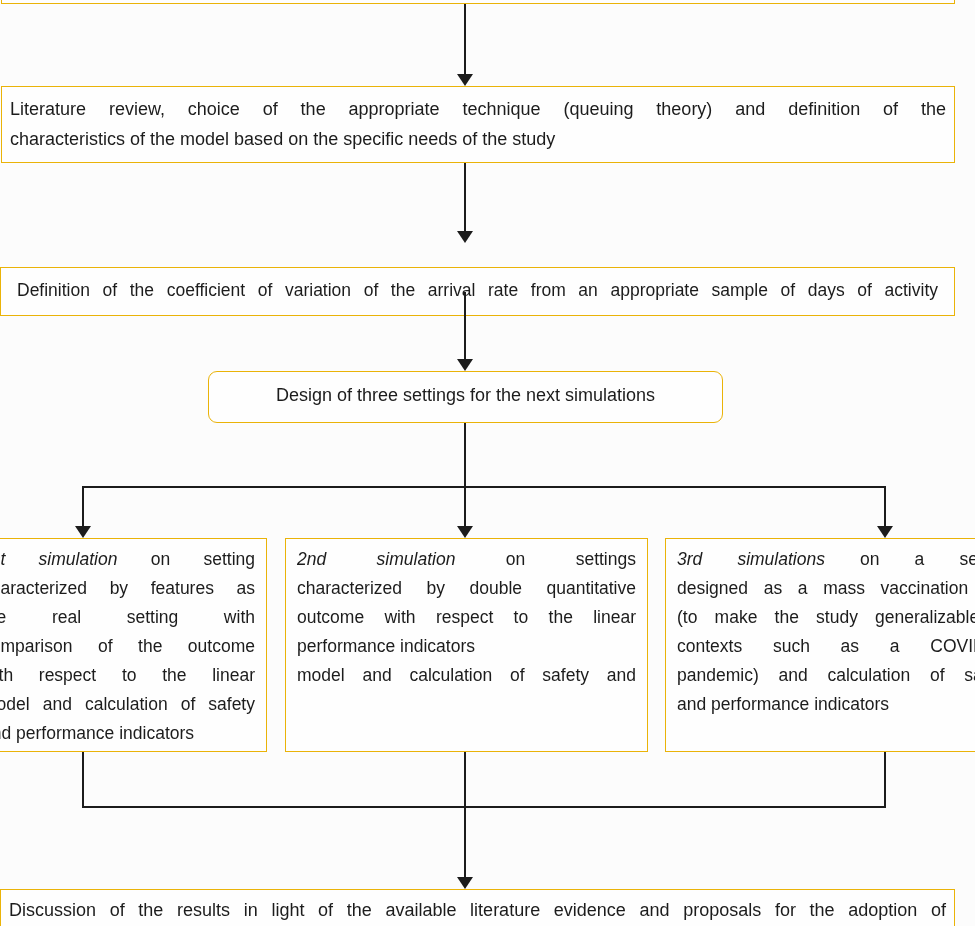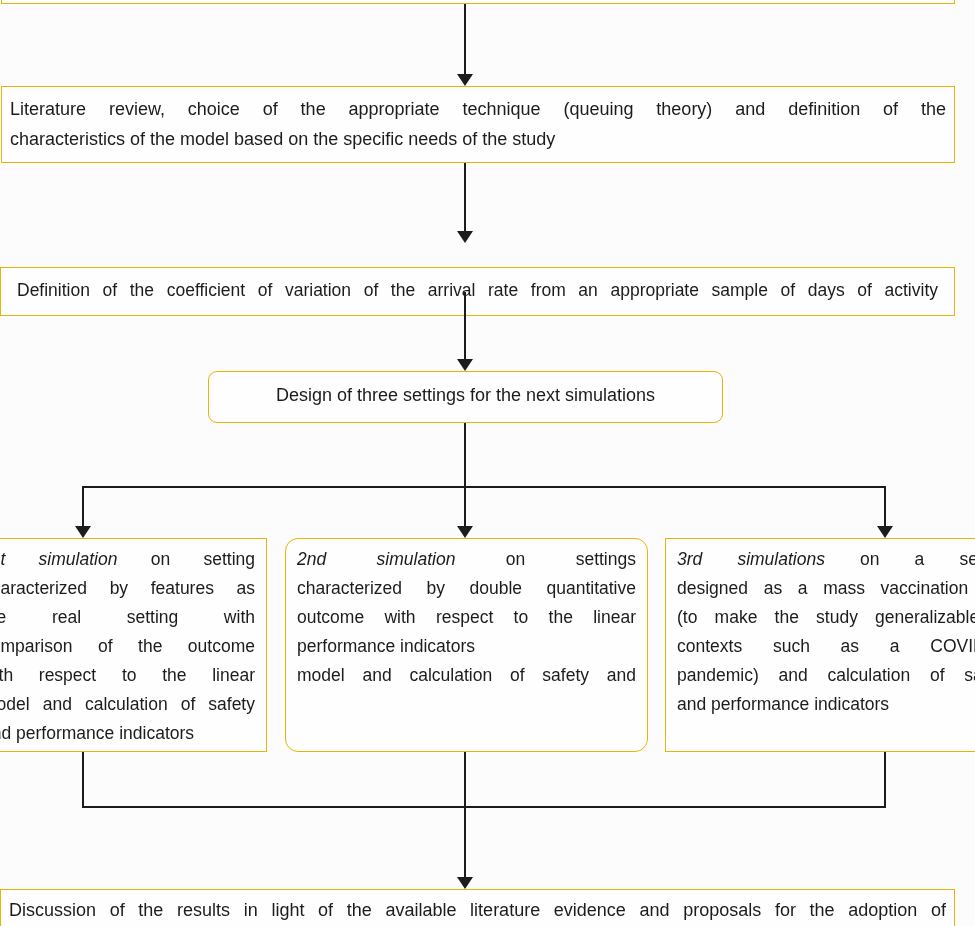--- a/index.html
+++ b/index.html
@@ -54,21 +54,21 @@
              padding: 10px 16px; font-size: 17.5px; line-height: 24px; margin-top: 24px; }
 
   
   #design-box { left: 208px; top: 371px; width: 515px; height: 52px;
                 padding: 0 10px; font-size: 18px; line-height: 46px; border-radius: 9px; }
 
   
   .sim { top: 538px; height: 214px; padding: 6px 11px;
          font-size: 17.5px; line-height: 29px; }
   #sim1-box { left: -30px; width: 297px; }
-  #sim2-box { left: 285px; width: 363px; border-radius: 13px; }
+  #sim2-box { left: 285px; width: 363px; }
   #sim3-box { left: 665px; width: 358px; }
 
   
   #disc-box { left: 0px; top: 889px; width: 955px; height: 70px;
               padding: 7px 8px; font-size: 18px; line-height: 26px; }
 </style>
 </head>
 <body>
 
 <div id="stage">

